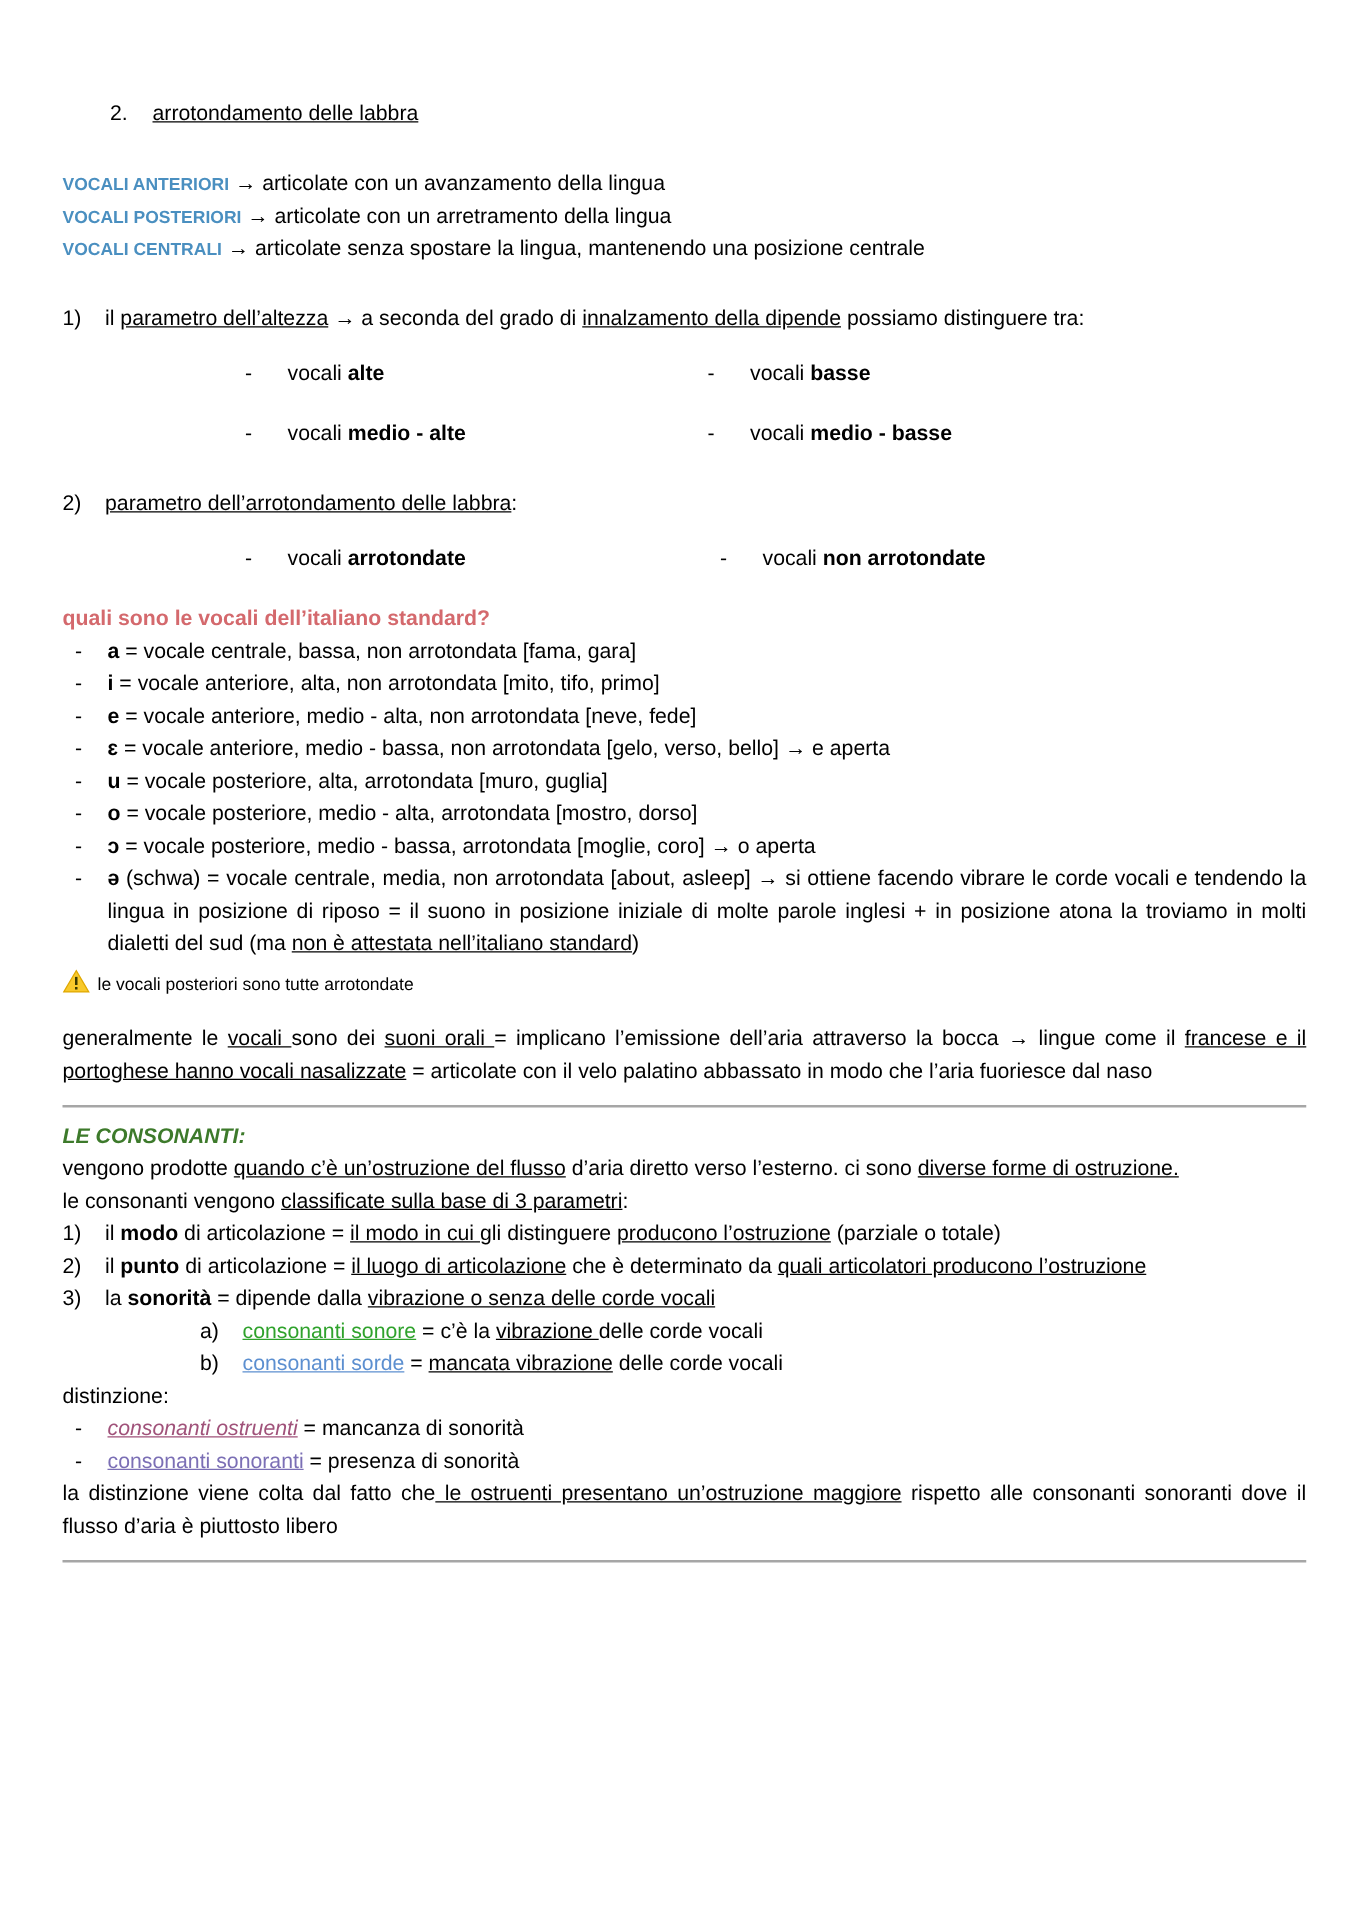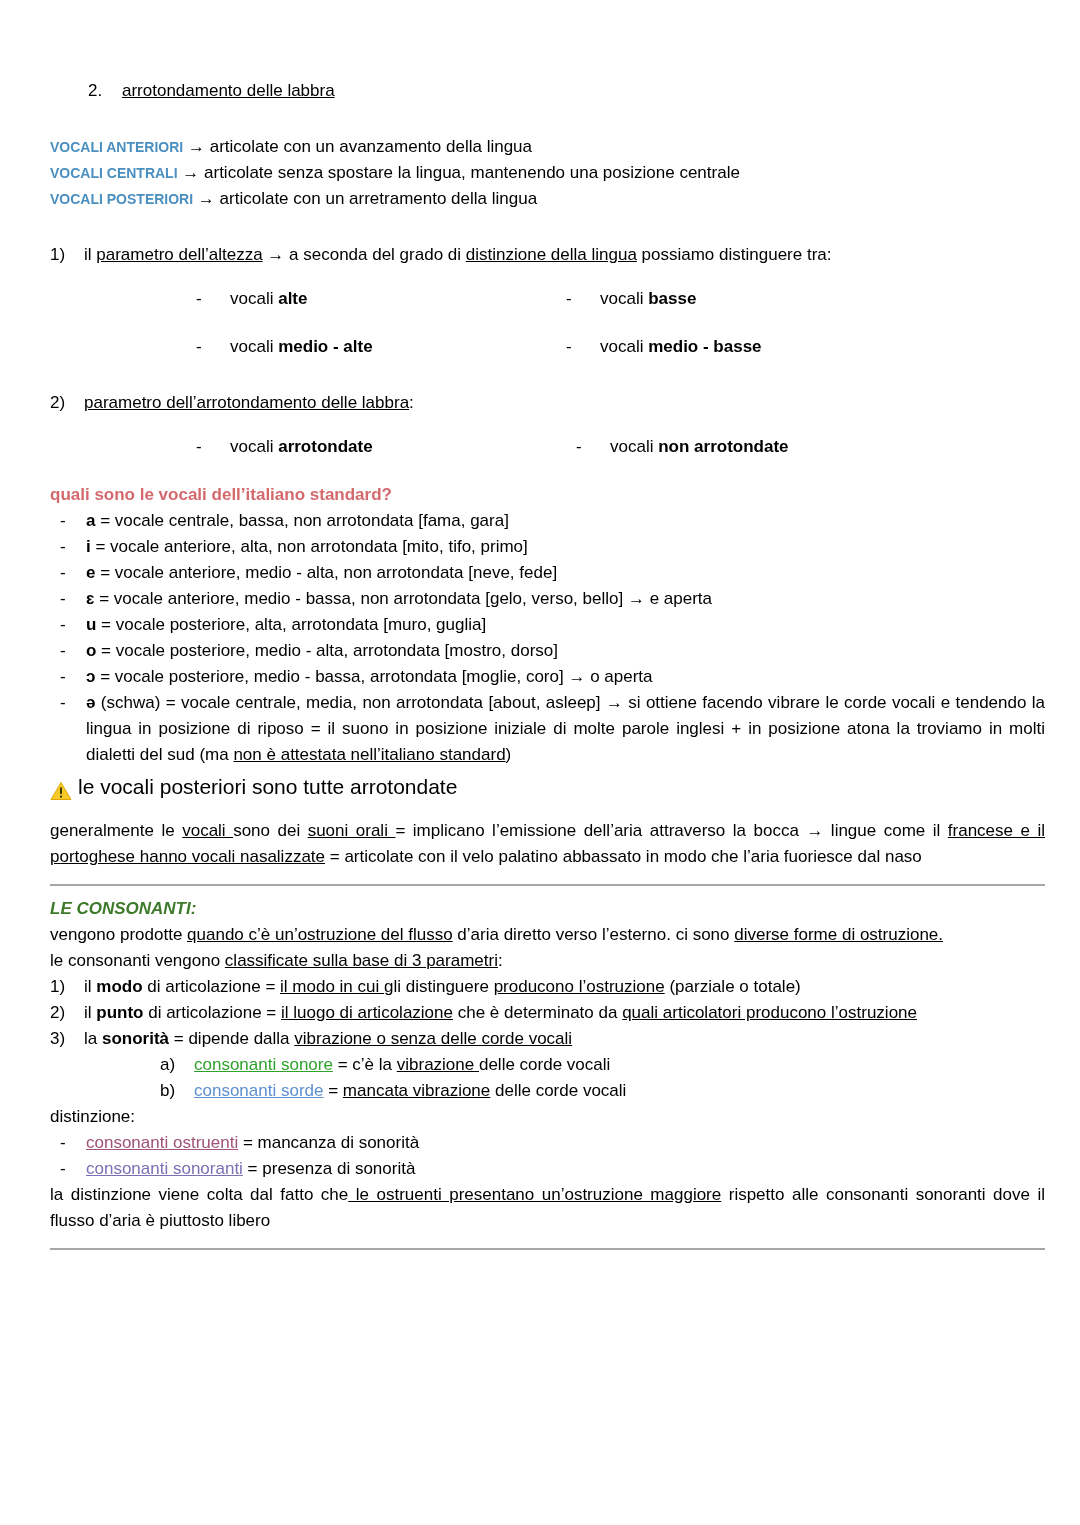--- a/index.html
+++ b/index.html
@@ -129,22 +129,22 @@
     box-sizing: border-box;
   }
   .dlist .row > .txt {
     flex: 1;
     text-align: justify;
   }
 
   
   .warn-line {
     display: flex;
-    align-items: flex-end;
-    font-size: 21px;
+    align-items: flex-start;
+    font-size: 14px;
     line-height: 26px;
   }
   .warn-ico {
     flex: 0 0 22px;
     width: 22px;
     height: 20px;
     margin-right: 6px;
     position: relative;
     top: 1px;
   }
@@ -153,21 +153,21 @@
   hr.rule {
     border: none;
     border-top: 2px solid #A6A6A6;
     margin: 0;
     height: 0;
   }
 
   
   .c-green  { color: #2FA22C; text-decoration: underline; }
   .c-blue   { color: #5C8FD0; text-decoration: underline; }
-  .c-mauve  { color: #A0527A; text-decoration: underline; }
+  .c-mauve  { color: #A0527A; text-decoration: underline; font-style: italic; }
   .c-violet { color: #7B6FB5; text-decoration: underline; }
 
   .sp-6  { height: 6px; }
   .sp-10 { height: 10px; }
   .sp-14 { height: 14px; }
   .sp-18 { height: 18px; }
   .sp-22 { height: 22px; }
   .sp-30 { height: 30px; }
 </style>
 </head>
@@ -180,33 +180,33 @@
       <span class="marker">2.</span>
       <span class="body"><span class="u">arrotondamento delle labbra</span></span>
     </div>
 
     <div class="sp-30"></div>
 
     <div class="para">
       <span class="hdr-blue">VOCALI ANTERIORI</span><span> </span><span class="arrow">→</span><span> </span><span>articolate con un avanzamento della lingua</span>
     </div>
     <div class="para">
+      <span class="hdr-blue">VOCALI POSTERIORI</span><span> </span><span class="arrow">→</span><span> </span><span>articolate con un arretramento della lingua</span>
+    </div>
+    <div class="para">
       <span class="hdr-blue">VOCALI CENTRALI</span><span> </span><span class="arrow">→</span><span> </span><span>articolate senza spostare la lingua, mantenendo una posizione centrale</span>
-    </div>
-    <div class="para">
-      <span class="hdr-blue">VOCALI POSTERIORI</span><span> </span><span class="arrow">→</span><span> </span><span>articolate con un arretramento della lingua</span>
     </div>
 
     <div class="sp-30"></div>
 
     <div class="olist indent-1">
       <div class="li">
         <span class="mk">1)</span>
         <span class="tx">
-          <span>il </span><span class="u">parametro dell’altezza</span><span> → a seconda del grado di </span><span class="u">distinzione della lingua</span><span> possiamo distinguere tra:</span>
+          <span>il </span><span class="u">parametro dell’altezza</span><span> → a seconda del grado di </span><span class="u">innalzamento della dipende</span><span> possiamo distinguere tra:</span>
         </span>
       </div>
     </div>
 
     <div class="sp-18"></div>
 
     <div class="two-col" style="margin-left:146px">
       <span class="col colA">
         <span class="dash">-</span>
         <span><span>vocali </span><span class="b">alte</span></span>

